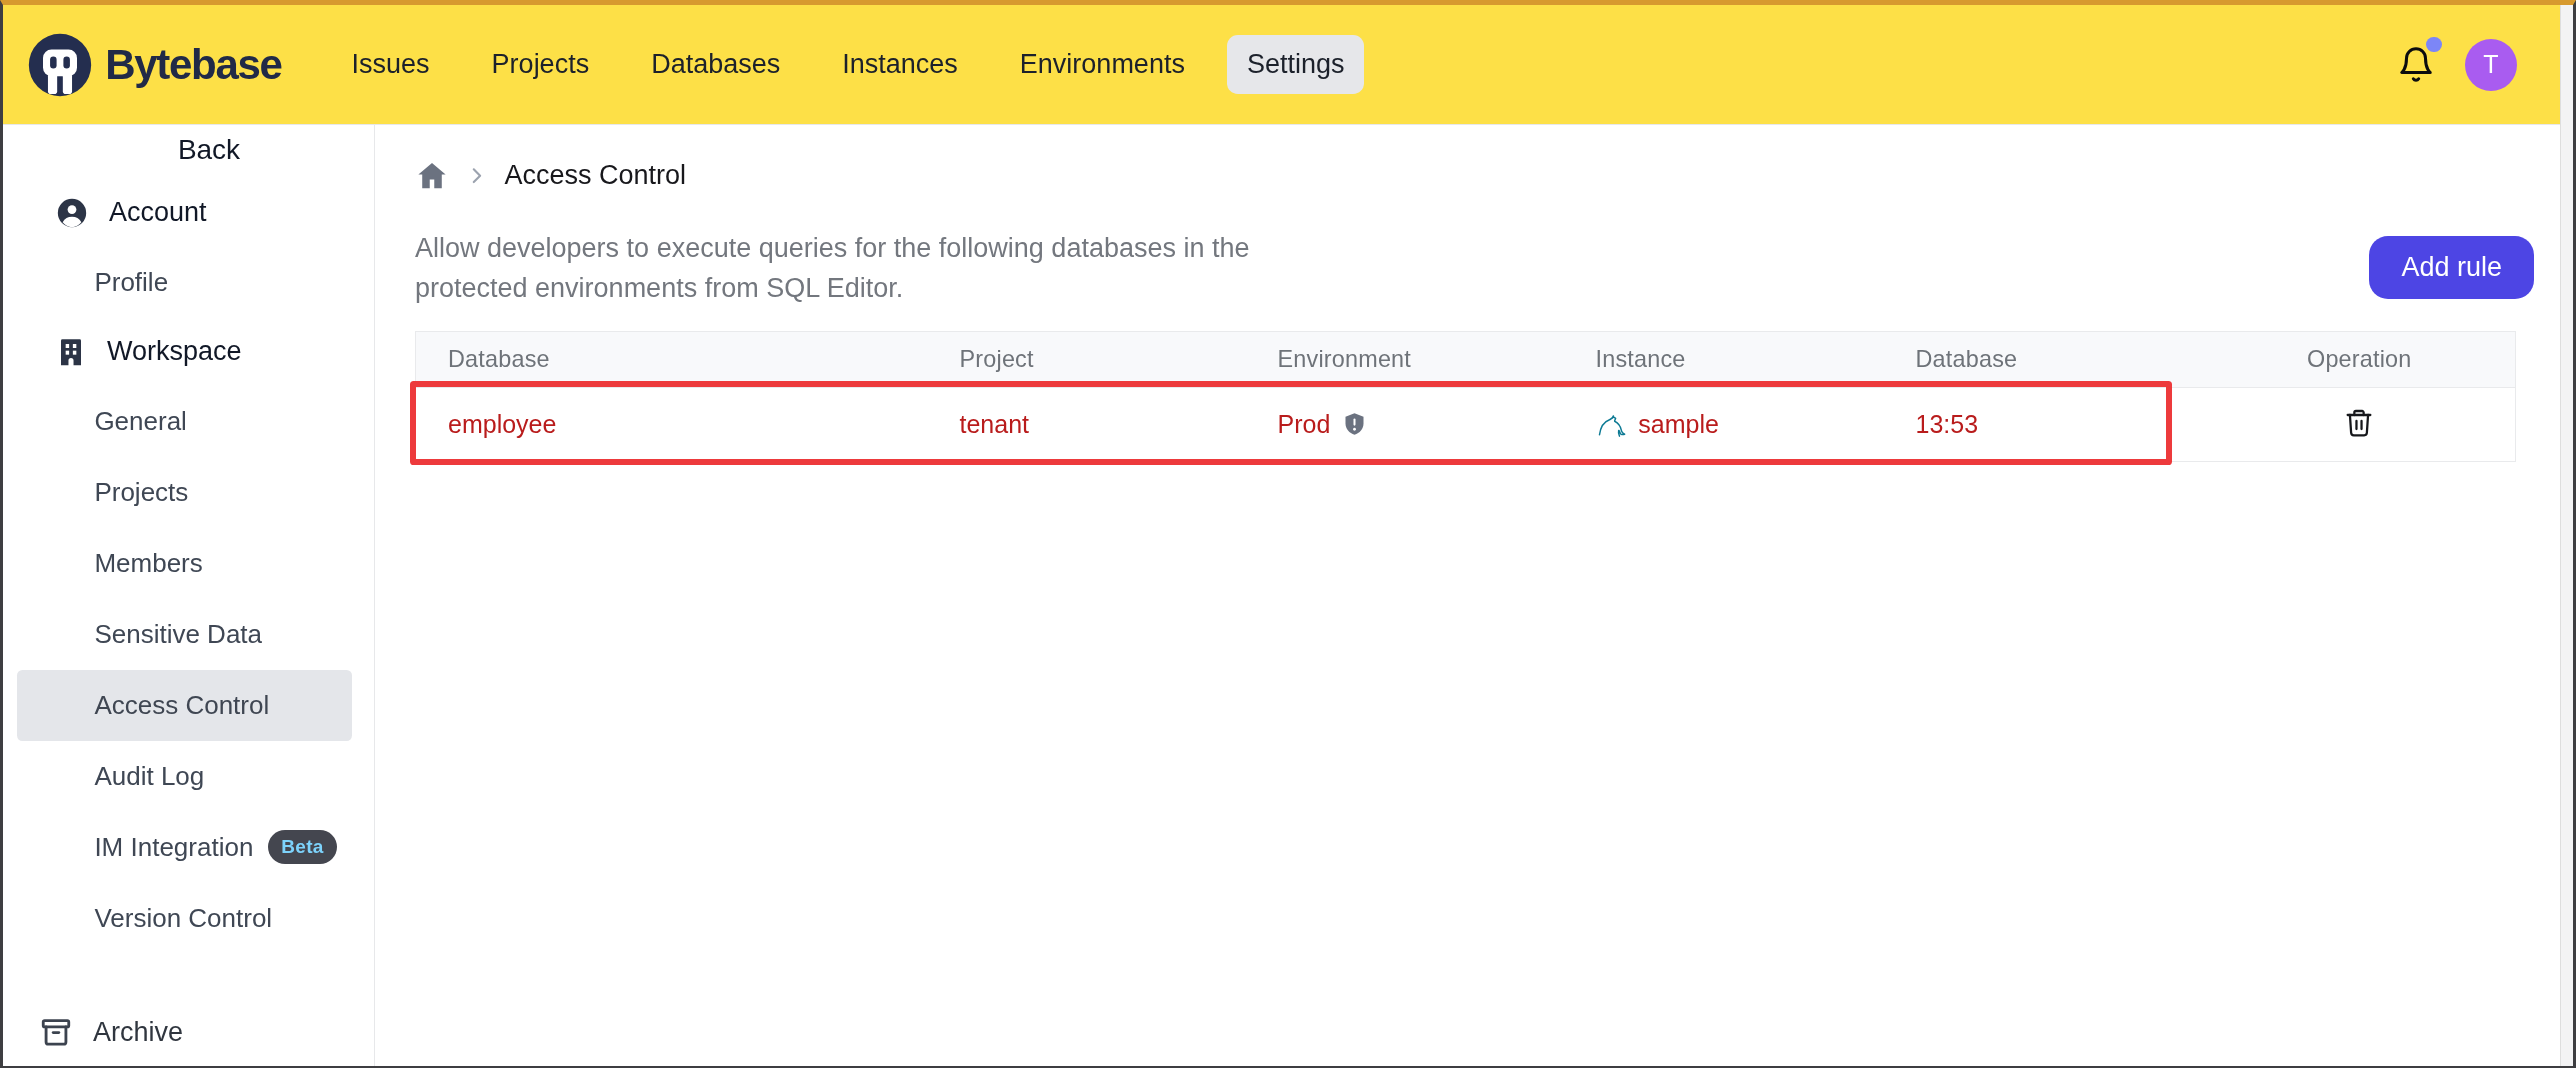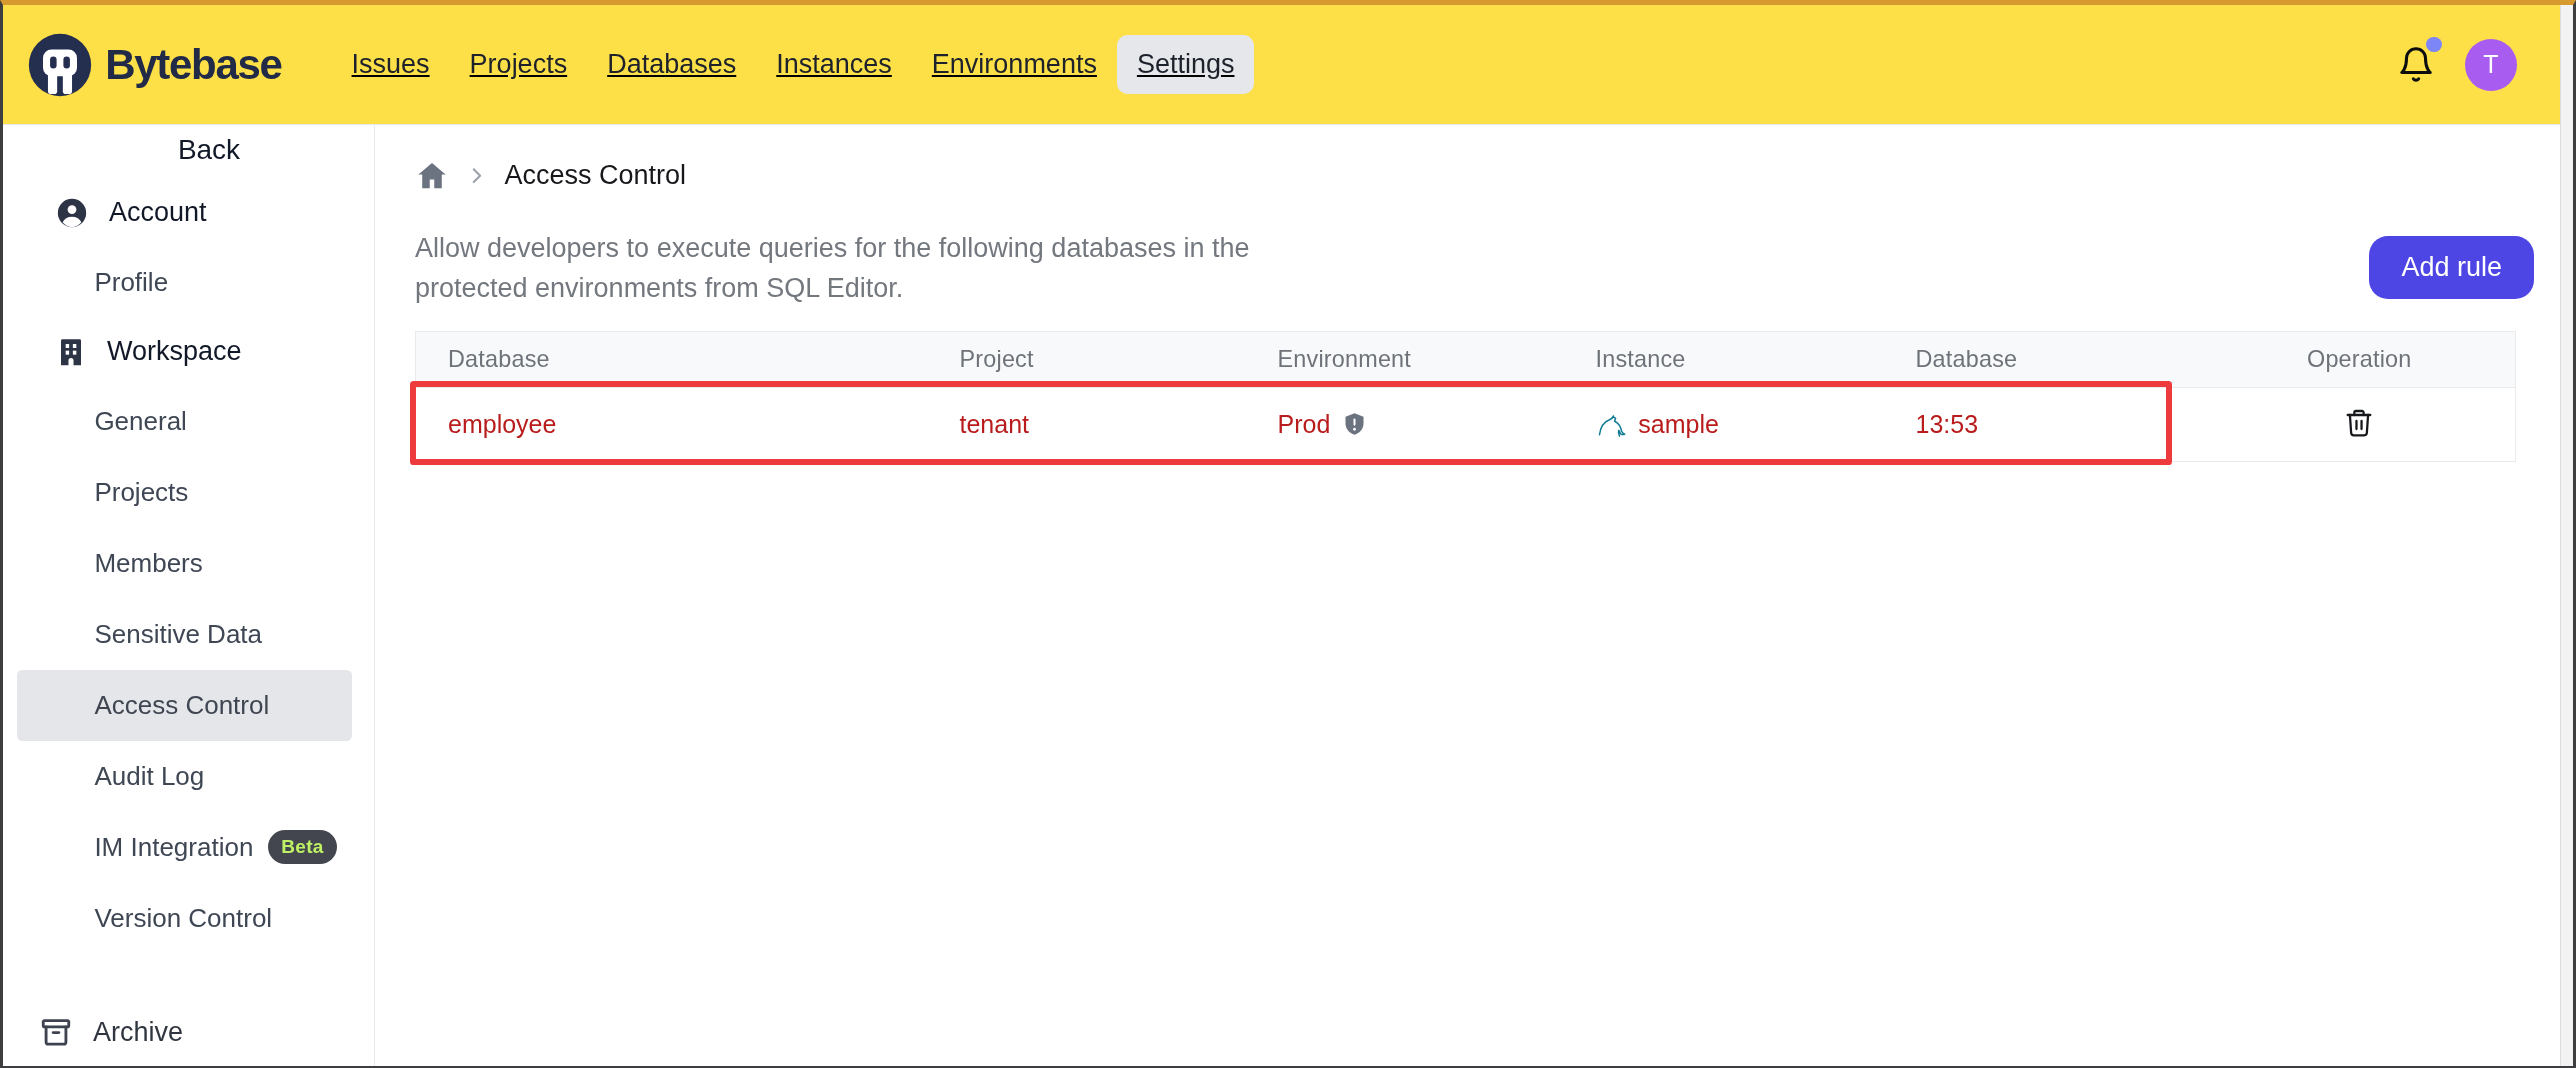--- a/index.html
+++ b/index.html
@@ -8,40 +8,40 @@
   #screen { position:relative; width:2576px; height:1069px;
     border:3.6px solid #3e3e41; border-top:5.4px solid #d79a2f;
     background:#fff; display:flex; flex-direction:column; }
 
   
   .topnav { height:120px; min-height:120px; border-bottom:1.8px solid #e7e8ea;
     display:flex; align-items:center; padding:0 40px 0 23.4px; background:#fde047; }
   .brand { display:flex; align-items:center; gap:10.8px; margin-right:50px; cursor:pointer; }
   .brand svg { width:68px; height:68px; }
   .brand .word { font-size:42px; font-weight:800; color:#212a47; letter-spacing:-1.3px; }
-  .navlist { display:flex; list-style:none; gap:0; align-items:center;text-decoration:underline; }
+  .navlist { display:flex; list-style:none; gap:22px; align-items:center; }
   .nav-item { font-size:27px; color:#1c212b; padding:14.4px 20px; border-radius:10.8px; cursor:pointer; white-space:nowrap; }
   .nav-item.active { background:#e6e7ea; }
   .top-right { margin-left:auto; display:flex; align-items:center; gap:30.5px; padding-right:16px; }
   .bell-wrap { position:relative; width:38px; height:41px; cursor:pointer; }
   .badge-dot { position:absolute; top:-7.2px; right:-7.2px; width:15.3px; height:15.3px; border-radius:50%; background:#7c86f7; }
   .avatar { width:52px; height:52px; border-radius:50%; background:#a95cf0; color:#fff;
     display:flex; align-items:center; justify-content:center; font-size:25px; cursor:pointer; }
 
   
   .content { flex:1; display:flex; min-height:0; }
   aside { width:372px; min-width:372px; border-right:1.8px solid #e7e8ea;
     display:flex; flex-direction:column; overflow:hidden; background:#fff; }
   .side-item { display:flex; align-items:center; font-size:27px; color:#1f2937; cursor:pointer; }
   .side-back { height:61px; margin-top:-20px; padding-left:41px; gap:21.6px; font-size:28px; color:#111827;flex-direction:column; }
   .side-head { height:68px; margin-top:12.6px; padding-left:52px; gap:20px; font-weight:500; color:#111827; }
   .side-head.second { margin-top:0; }
   .side-sub { height:71px; margin:0 21.6px 0 14.4px; padding-left:77px; border-radius:5.4px; color:#3f4754; font-size:26px; }
   .side-sub.selected { background:#e4e6ea; color:#3f4652; }
-  .side-sub .beta { margin-left:14.4px; background:#44464f; color:#bef264; font-size:19px; font-weight:600;
+  .side-sub .beta { margin-left:14.4px; background:#44464f; color:#7dd3fc; font-size:19px; font-weight:600;
     padding:6.3px 13.5px; border-radius:897px; letter-spacing:0.3px; }
   .side-archive { margin-top:auto; height:68px; padding-left:36px; gap:20px; color:#30363f; }
 
   main { flex:1; position:relative; padding:30.5px 39px 0 40px; background:#fff; }
   .crumbs { display:flex; align-items:center; height:40px; margin-bottom:32px; }
   .crumb-home { display:flex; align-items:center; cursor:pointer; }
   .crumb-sep { margin:0 16px; display:flex; align-items:center; }
   .crumb-current { font-size:27px; color:#18181c; }
 
   .desc-row { display:flex; align-items:center; }

